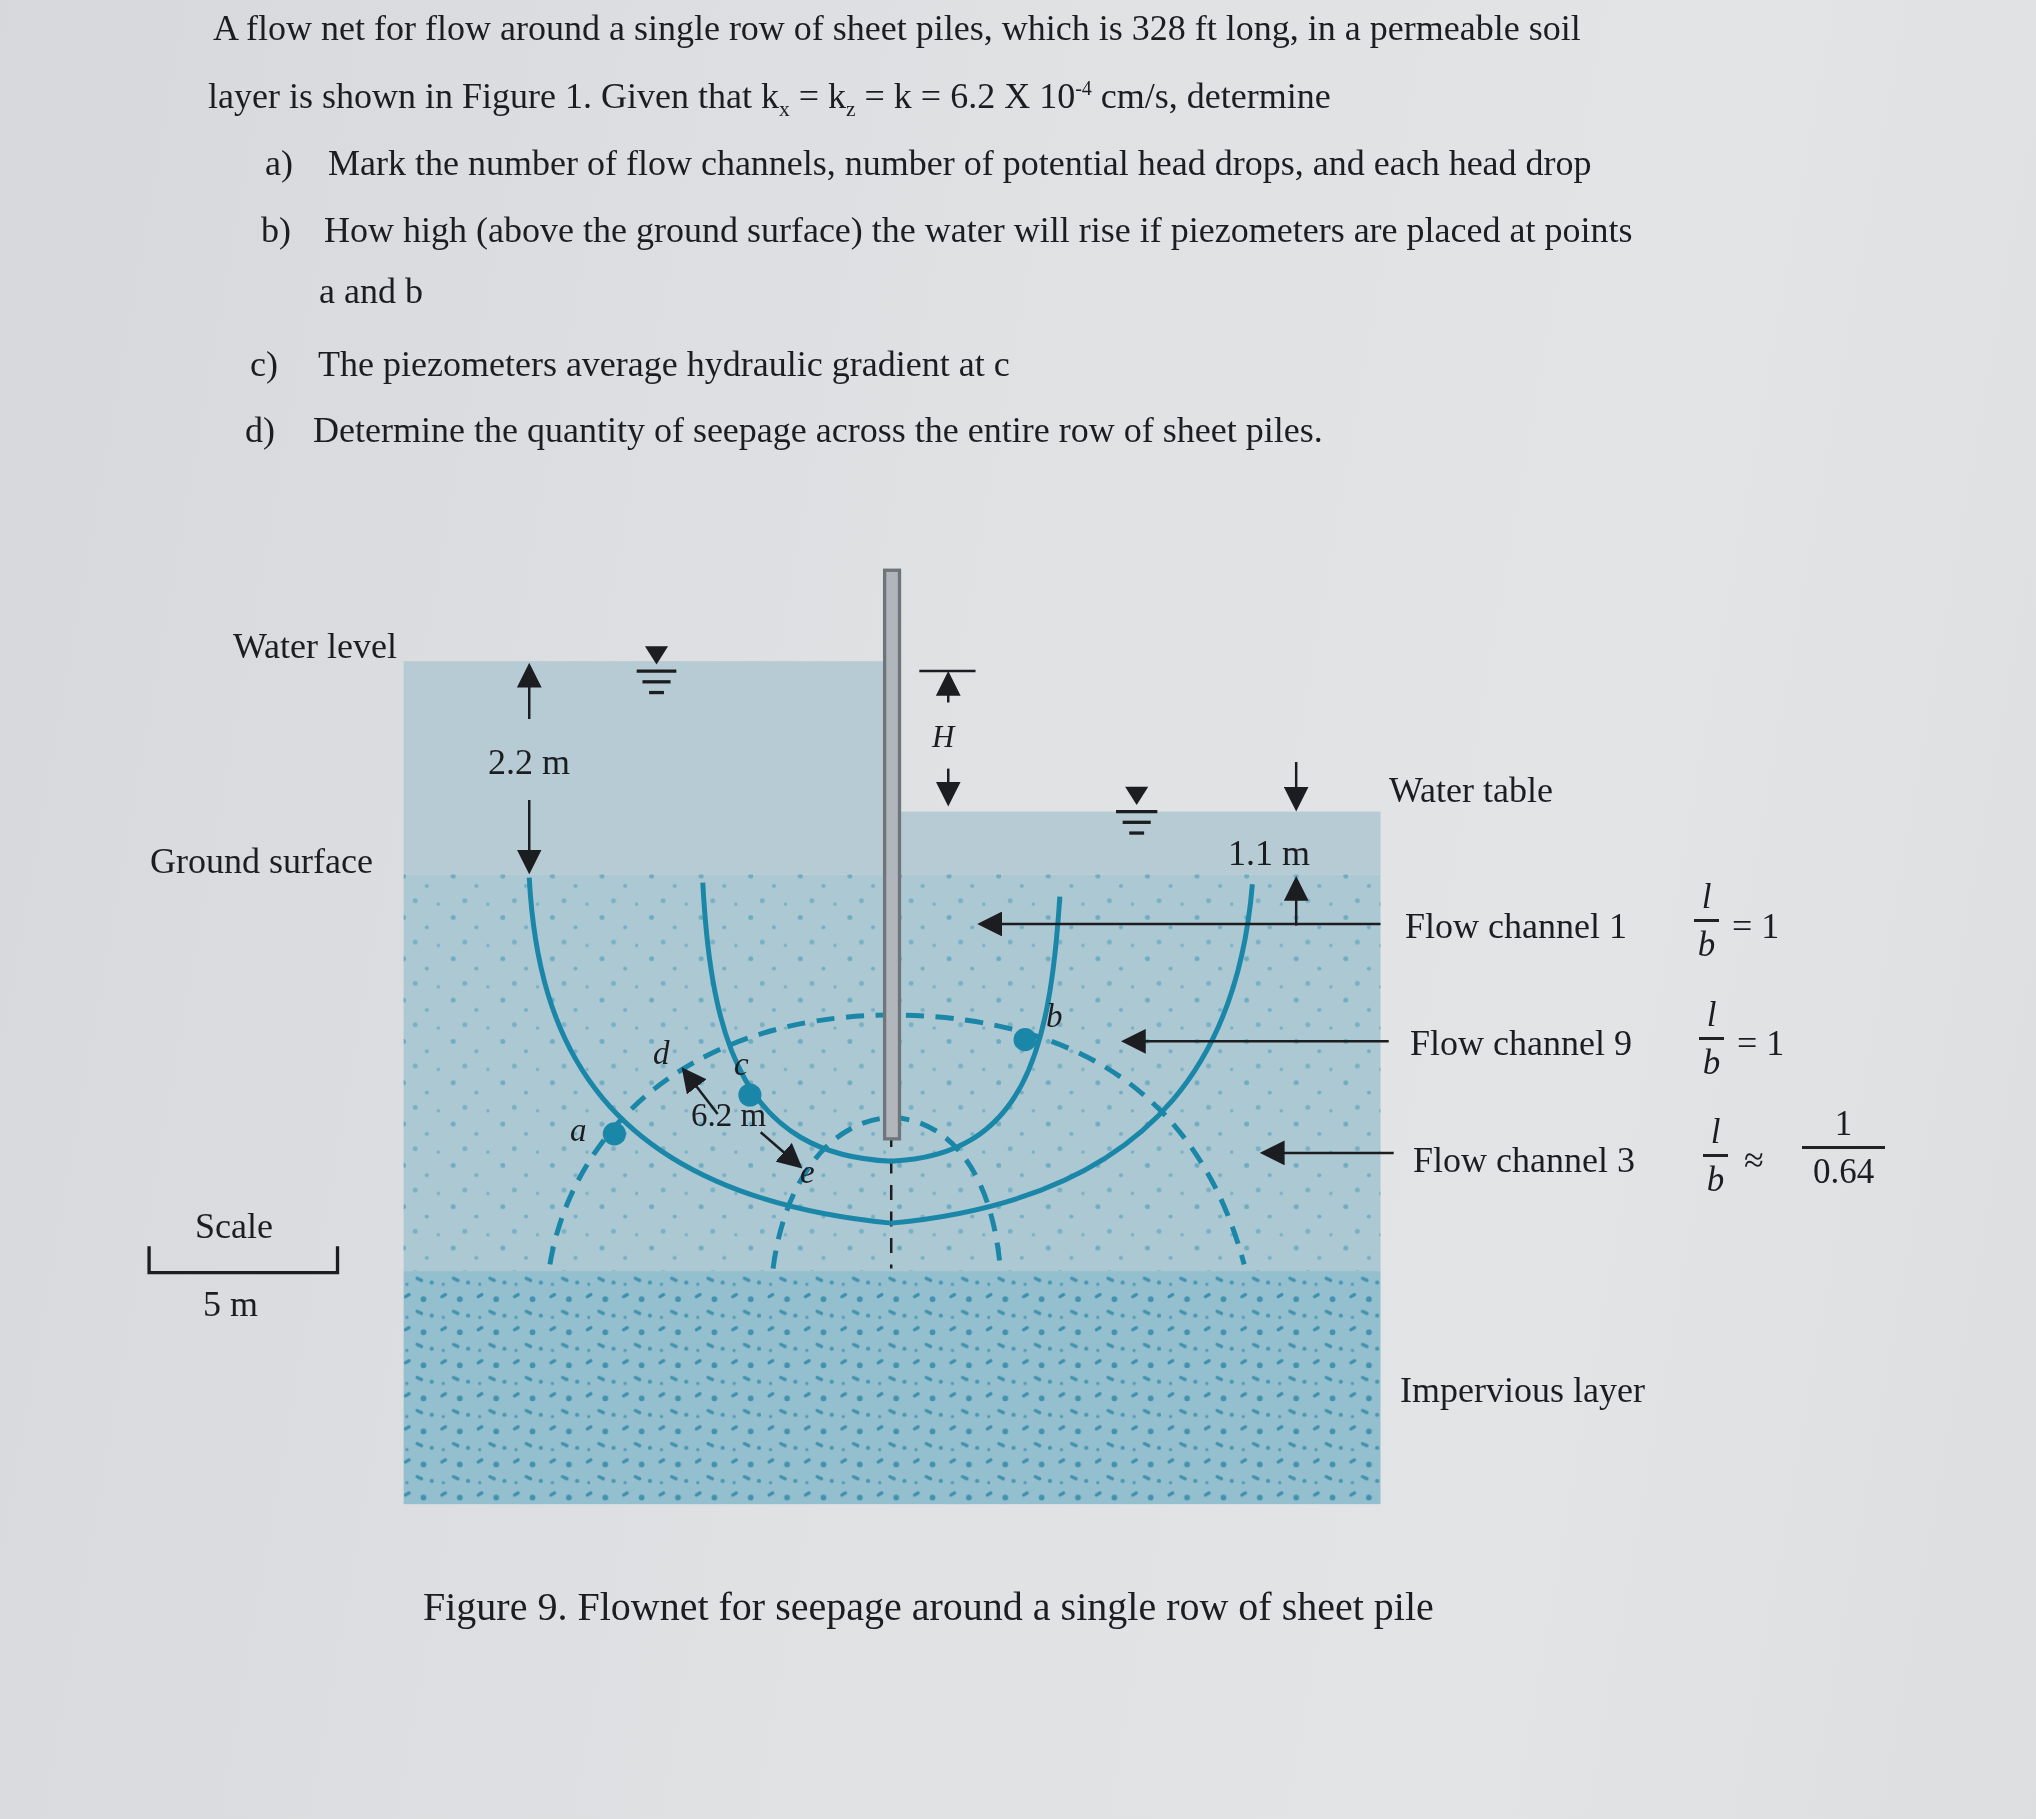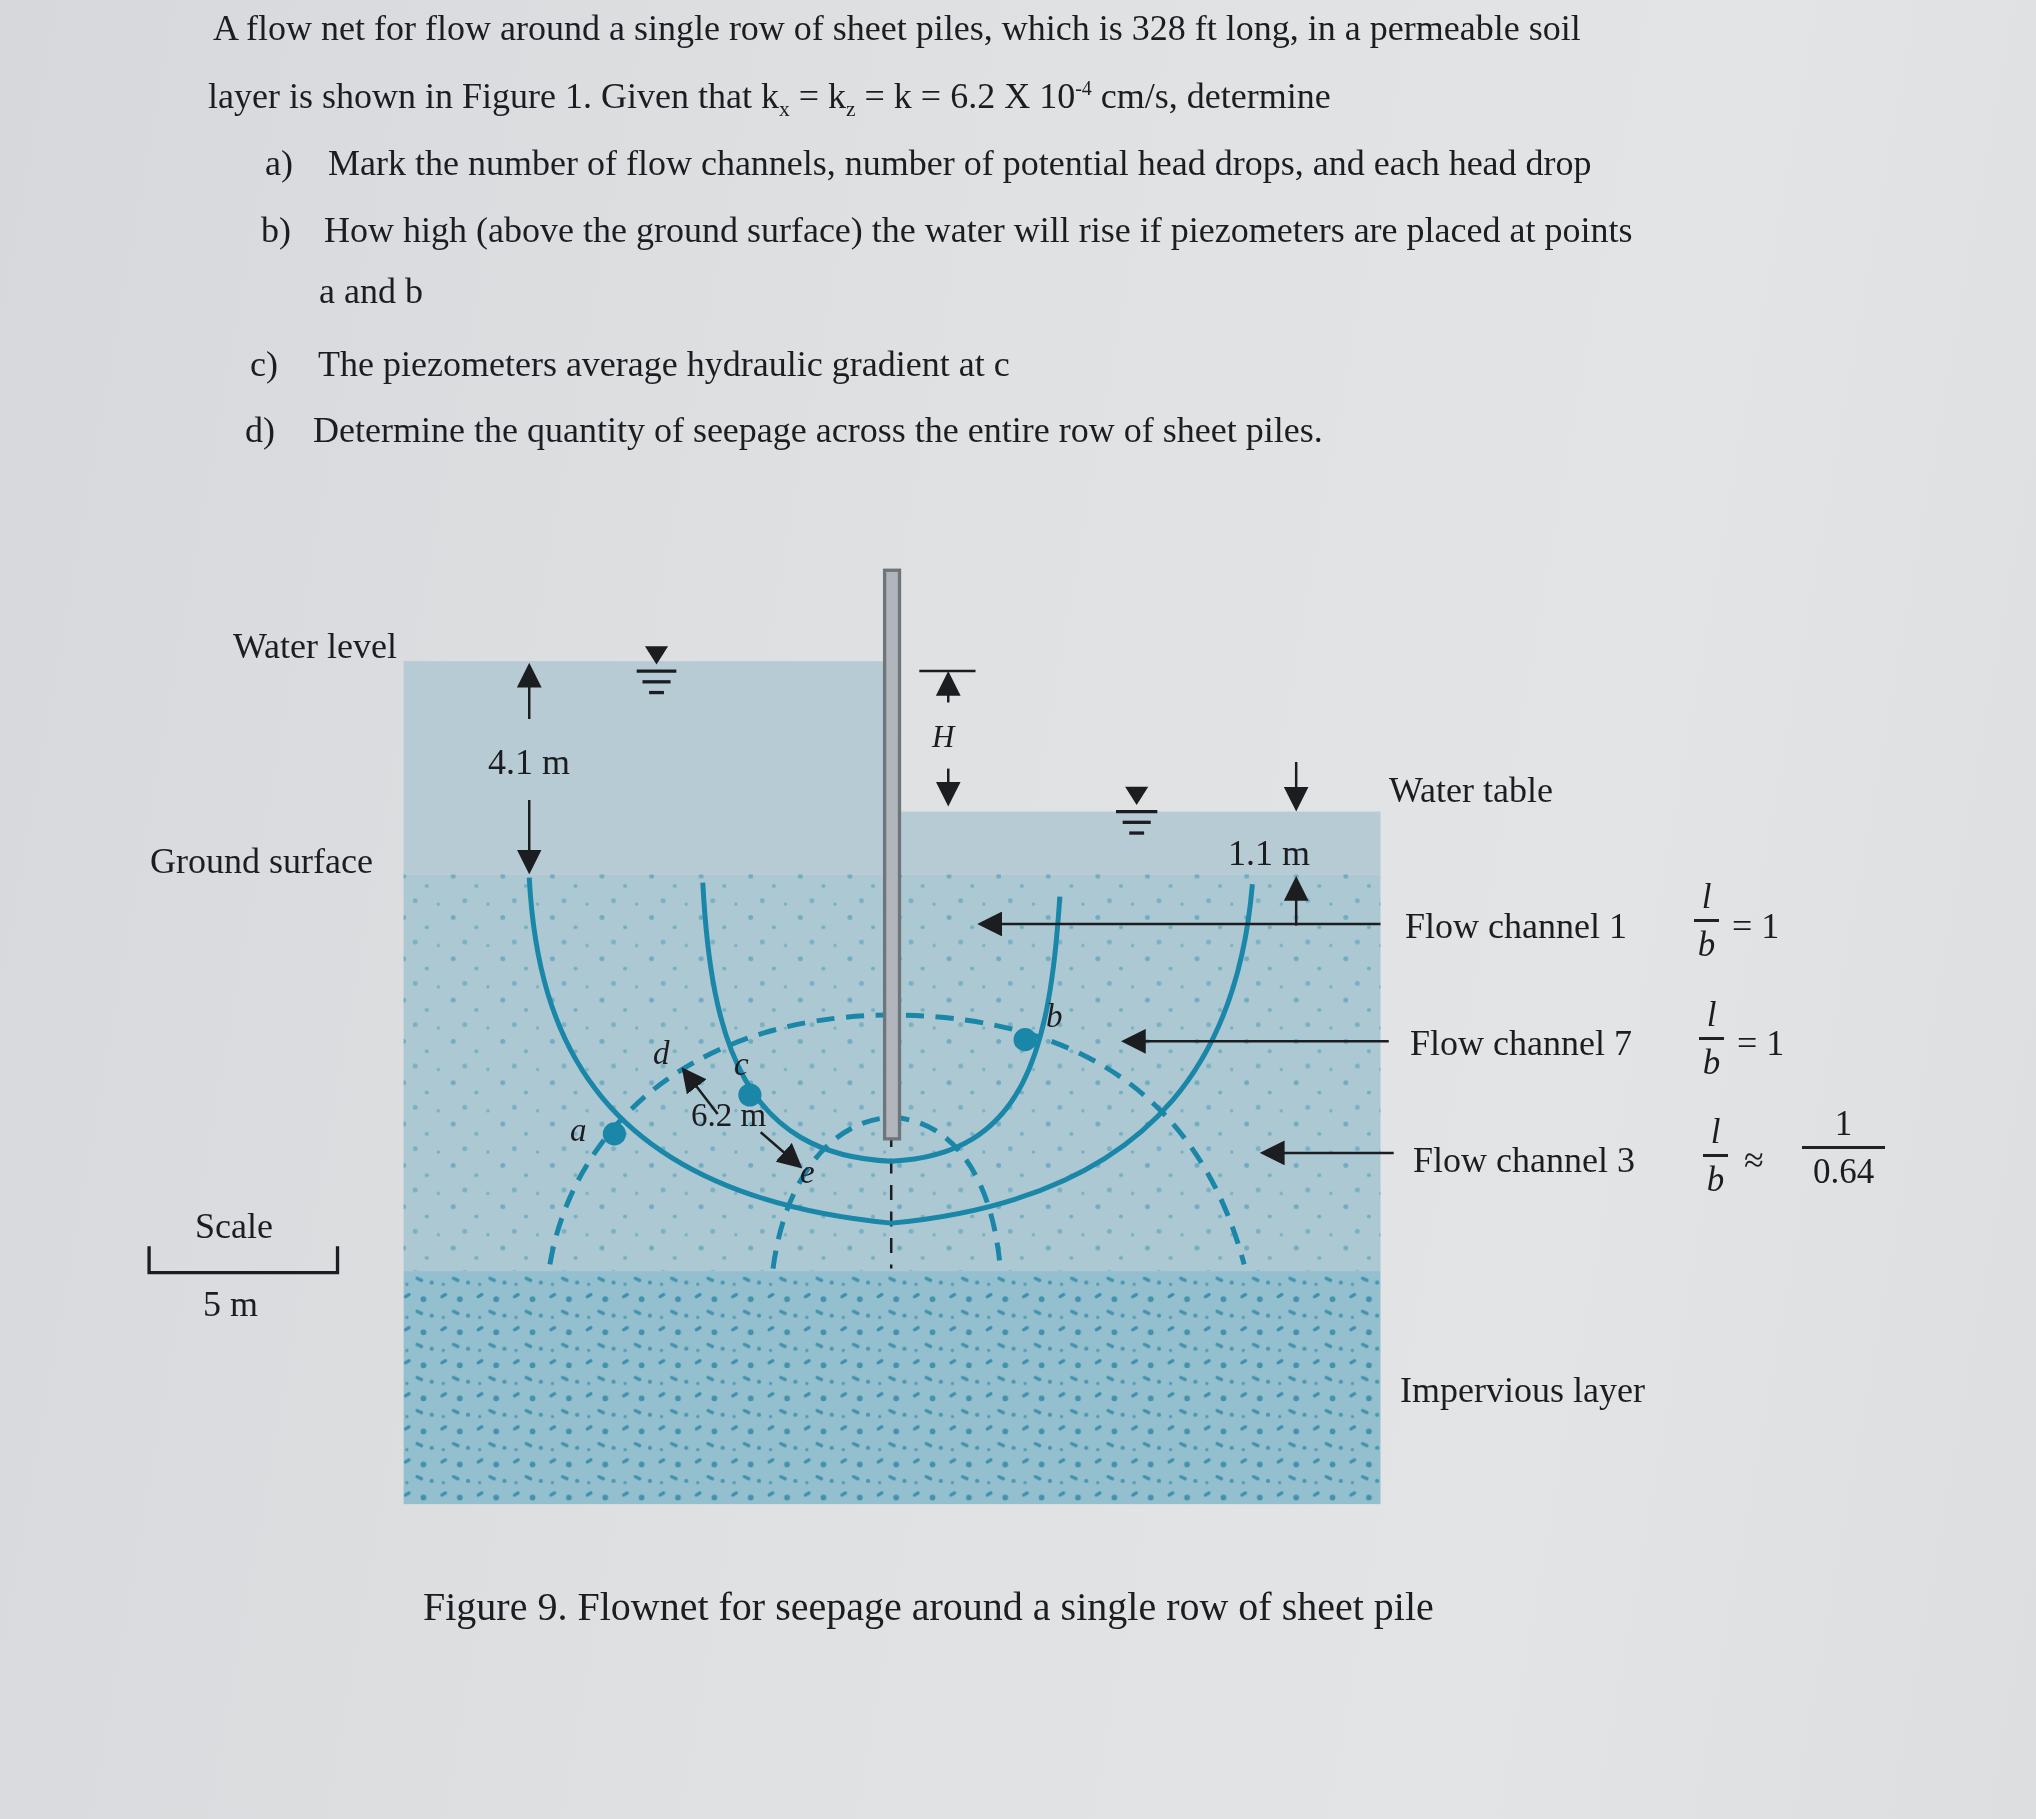--- a/index.html
+++ b/index.html
@@ -119,41 +119,41 @@
 
   <circle cx="743" cy="1372" r="14" fill="#1a86a8"></circle>
   <circle cx="1240" cy="1258" r="14" fill="#1a86a8"></circle>
   <circle cx="907" cy="1325" r="14" fill="#1a86a8"></circle>
 
   <path d="M180,1508 L180,1540 L408,1540 L408,1508" fill="none" stroke="#1c1d21" stroke-width="4"></path>
 </svg>
 
 <div class="abs lbl" style="left:233px; top:628px;">Water level</div>
 <div class="abs lbl" style="left:150px; top:843px;">Ground surface</div>
-<div class="abs lbl" style="left:488px; top:744px;">4.1 m</div>
+<div class="abs lbl" style="left:488px; top:744px;">2.2 m</div>
 <div class="abs lbl it" style="left:932px; top:721px; font-size:31px;">H</div>
 <div class="abs lbl" style="left:1389px; top:772px;">Water table</div>
 <div class="abs lbl" style="left:1228px; top:835px;">1.1 m</div>
 
 <div class="abs lbl it" style="left:570px; top:1114px; font-size:33px;">a</div>
 <div class="abs lbl it" style="left:1046px; top:1000px; font-size:33px;">b</div>
 <div class="abs lbl it" style="left:734px; top:1048px; font-size:33px;">c</div>
 <div class="abs lbl it" style="left:653px; top:1037px; font-size:33px;">d</div>
 <div class="abs lbl it" style="left:800px; top:1156px; font-size:33px;">e</div>
 <div class="abs lbl" style="left:691px; top:1099px; font-size:33px;">6.2 m</div>
 
 <div class="abs lbl" style="left:1405px; top:908px;">Flow channel 1</div>
 <div class="frac" style="left:1694px; top:879px; width:25px;">
   <span class="num">l</span>
     <span class="bar"></span>
     <span class="den">b</span>
 </div>
 <div class="abs lbl" style="left:1732px; top:908px;">= 1</div>
 
-<div class="abs lbl" style="left:1410px; top:1025px;">Flow channel 7</div>
+<div class="abs lbl" style="left:1410px; top:1025px;">Flow channel 9</div>
 <div class="frac" style="left:1699px; top:997px; width:25px;">
   <span class="num">l</span>
     <span class="bar"></span>
     <span class="den">b</span>
 </div>
 <div class="abs lbl" style="left:1737px; top:1025px;">= 1</div>
 
 <div class="abs lbl" style="left:1413px; top:1142px;">Flow channel 3</div>
 <div class="frac" style="left:1703px; top:1114px; width:25px;">
   <span class="num">l</span>

